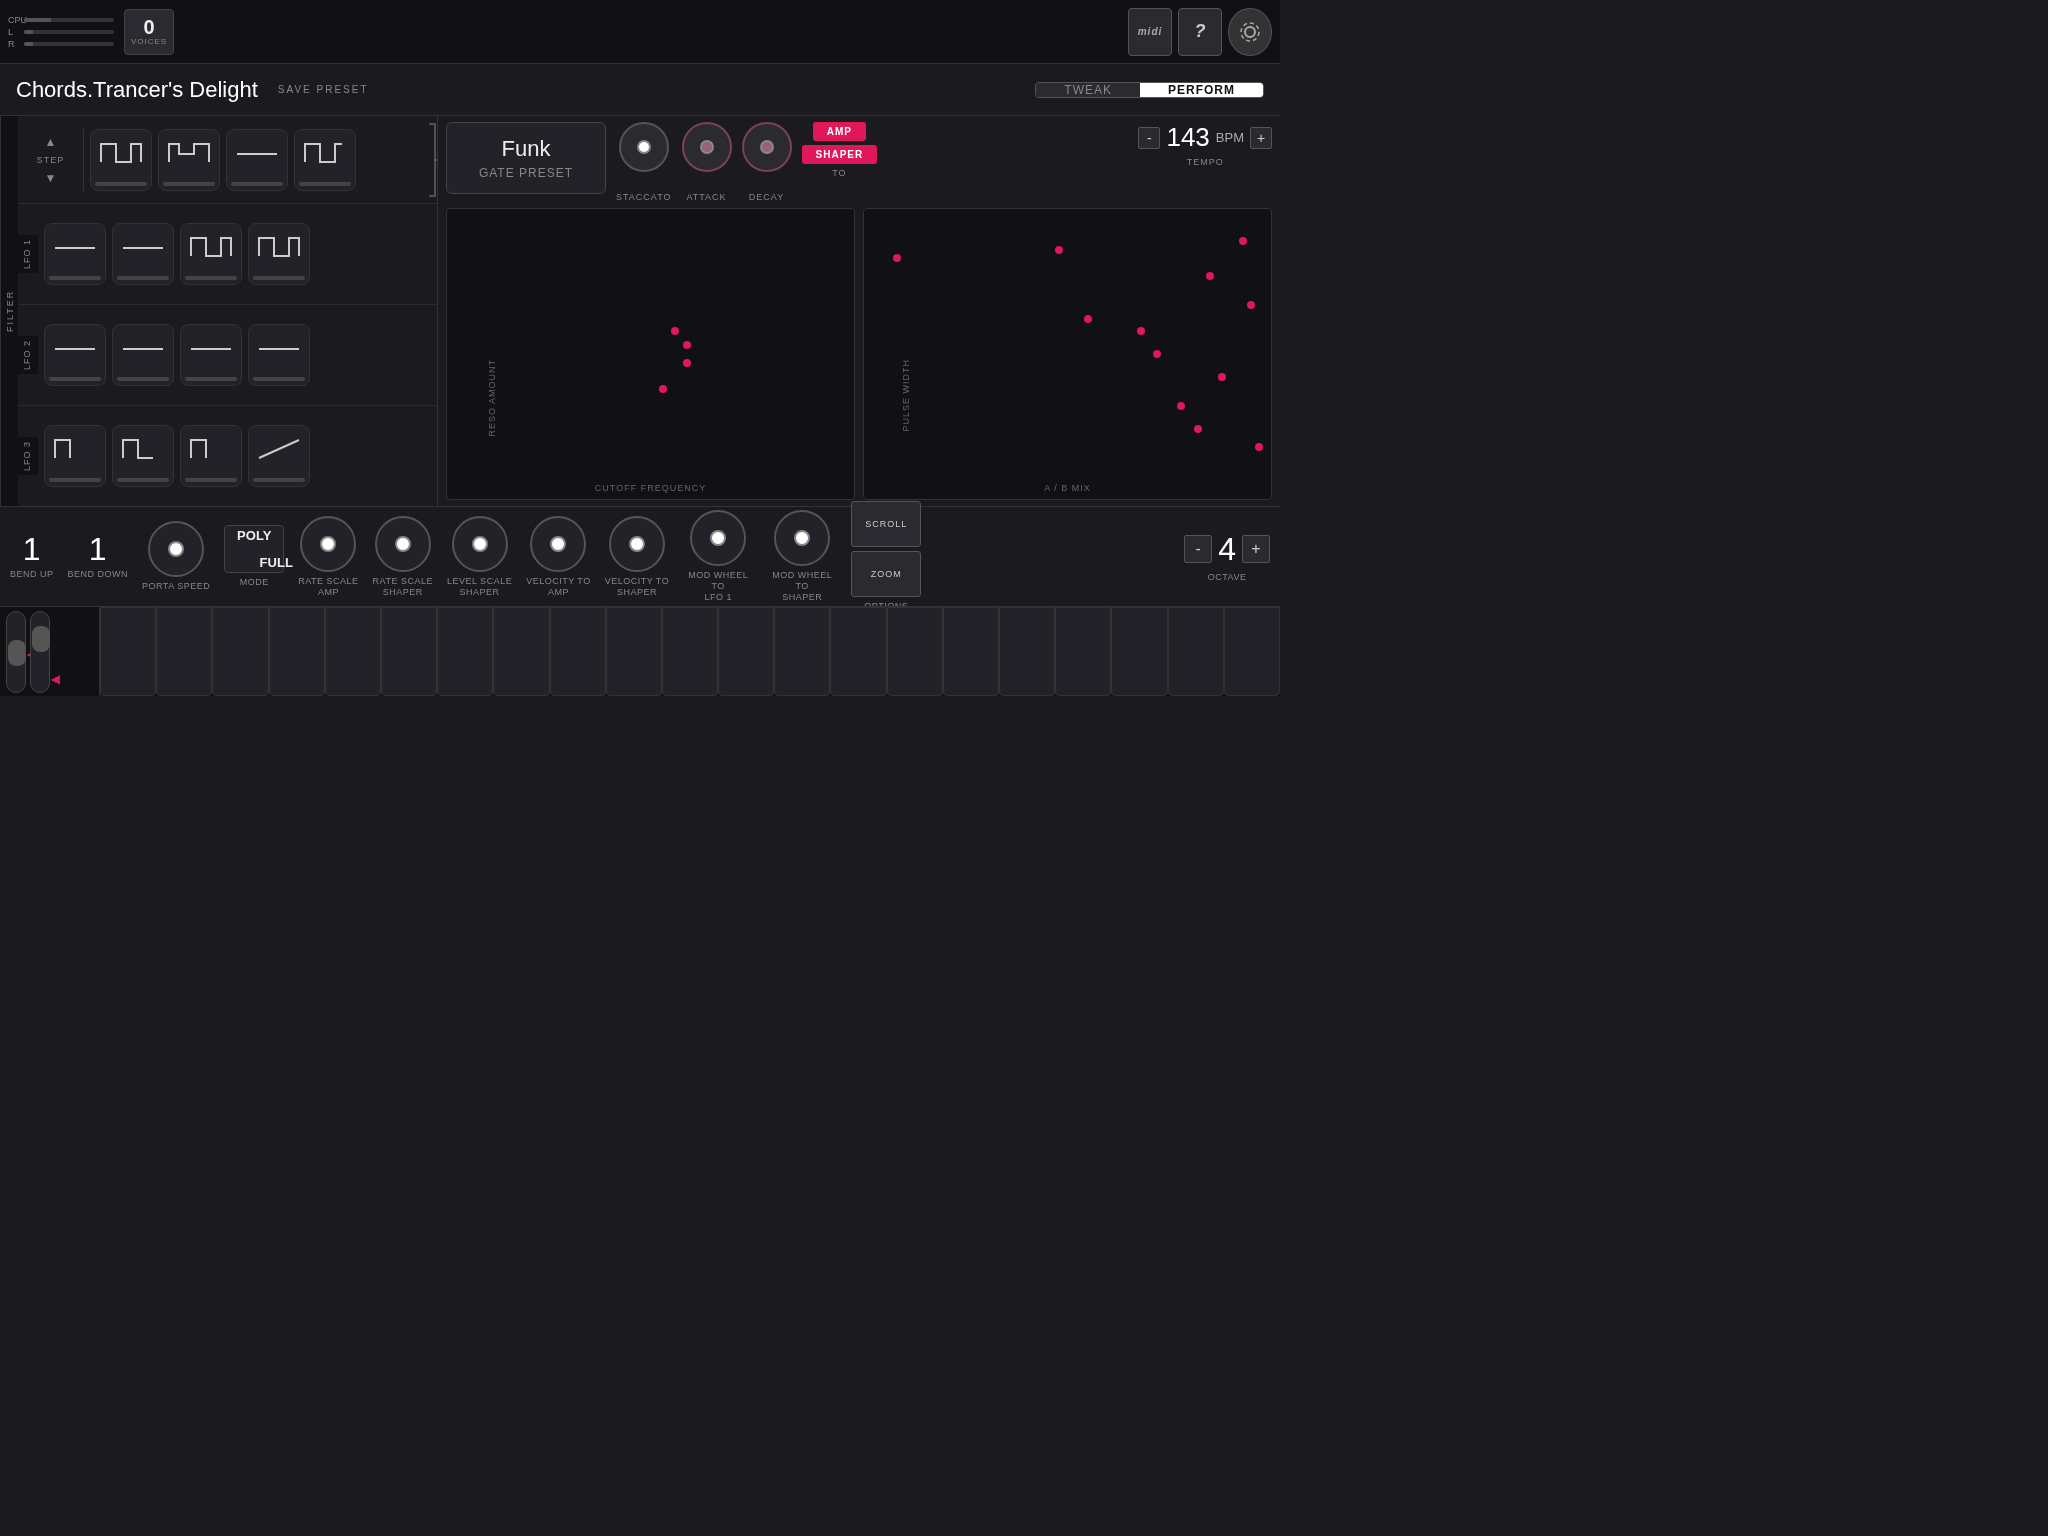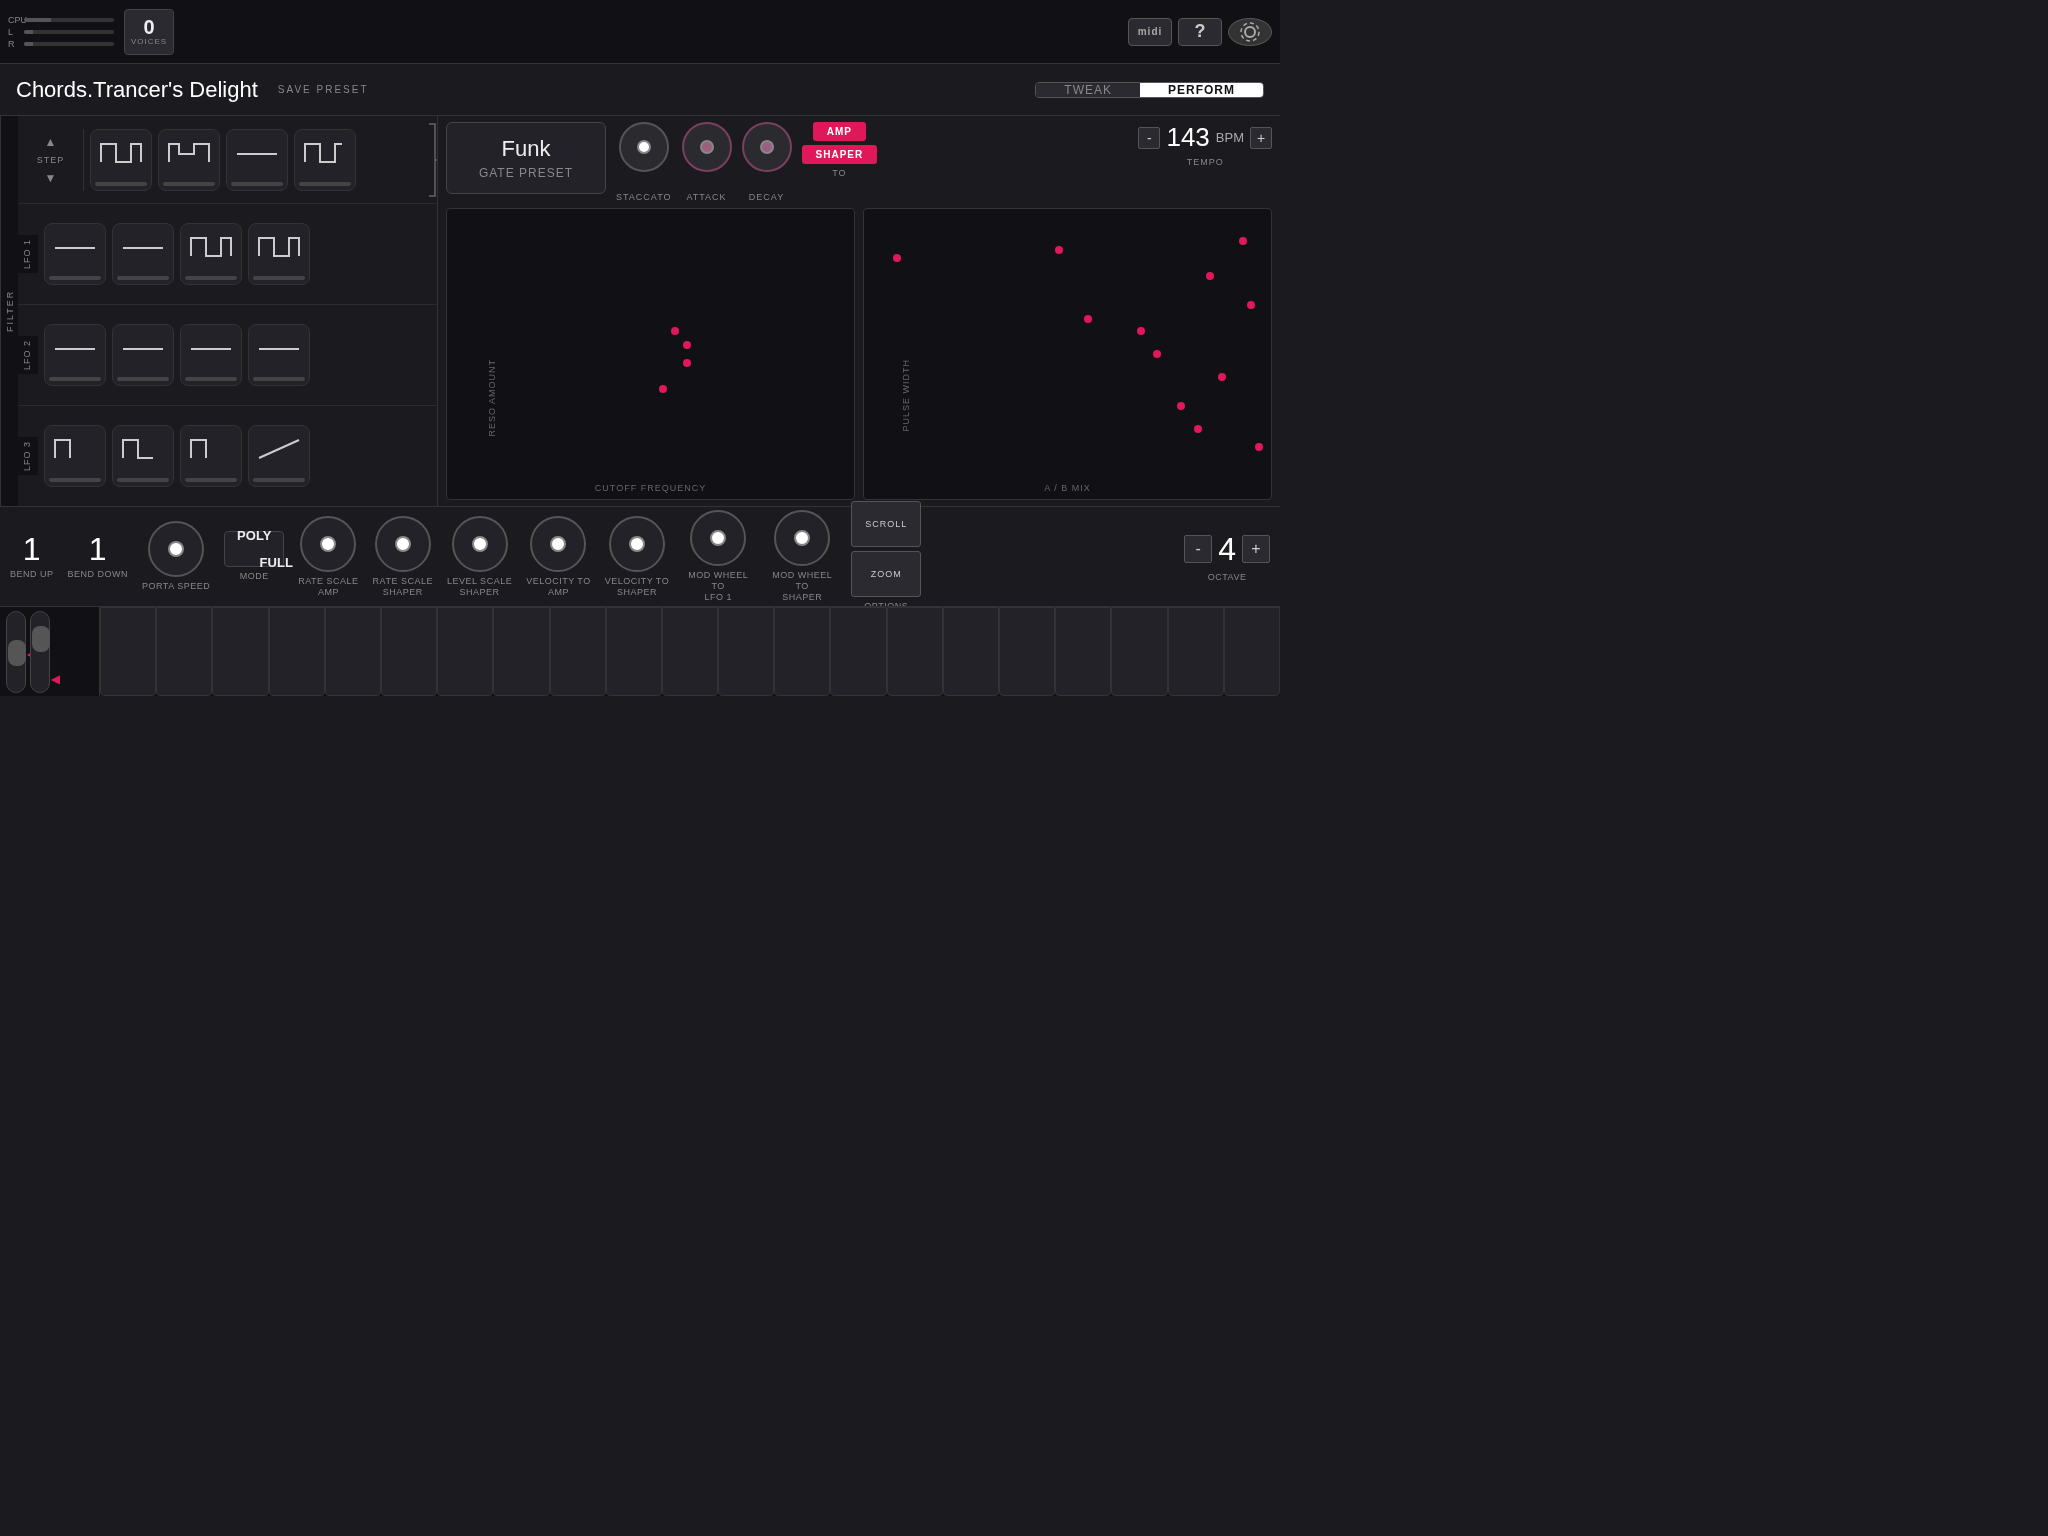--- a/index.html
+++ b/index.html
@@ -81,27 +81,28 @@
       display: flex;
       align-items: center;
       gap: 6px;
     }
     .top-btn {
       background: #2a2a30;
       border: 1px solid #555;
       border-radius: 4px;
       color: #ccc;
       width: 44px;
-      height: 28px;
+      height: 48px;
       display: flex;
       align-items: center;
       justify-content: center;
       cursor: pointer;
       font-weight: bold;
       font-size: 12px;
+      font-style: italic;
     }
     .top-btn.midi { color: #aaa; font-size: 10px; letter-spacing: 1px; }
     .top-btn.question { font-size: 18px; }
     .top-btn.settings {
       background: #333;
       border-radius: 50%;
     }
 
     
     .header {
@@ -459,21 +460,21 @@
       height: 16px;
       border-radius: 50%;
       background: #fff;
       border: 2px solid #888;
     }
     .poly-box {
       background: #222228;
       border: 1px solid #444;
       border-radius: 4px;
       width: 60px;
-      height: 36px;
+      height: 48px;
       display: flex;
       flex-direction: column;
       align-items: center;
       justify-content: center;
       gap: 12px;
     }
     .poly-line1 {
       font-size: 13px;
       color: #eee;
       font-weight: bold;

